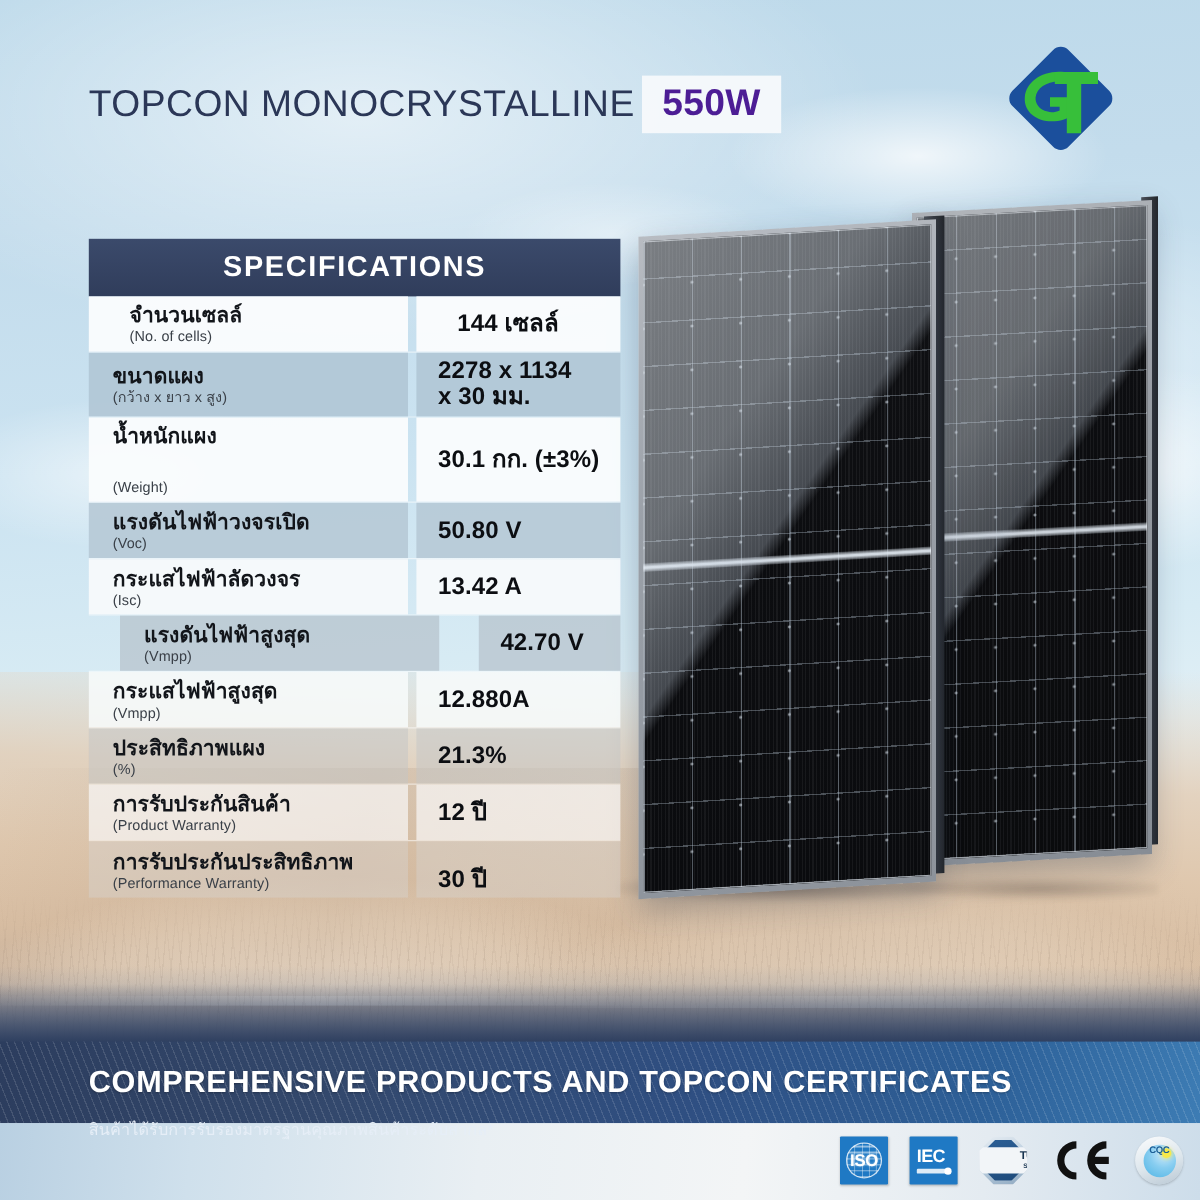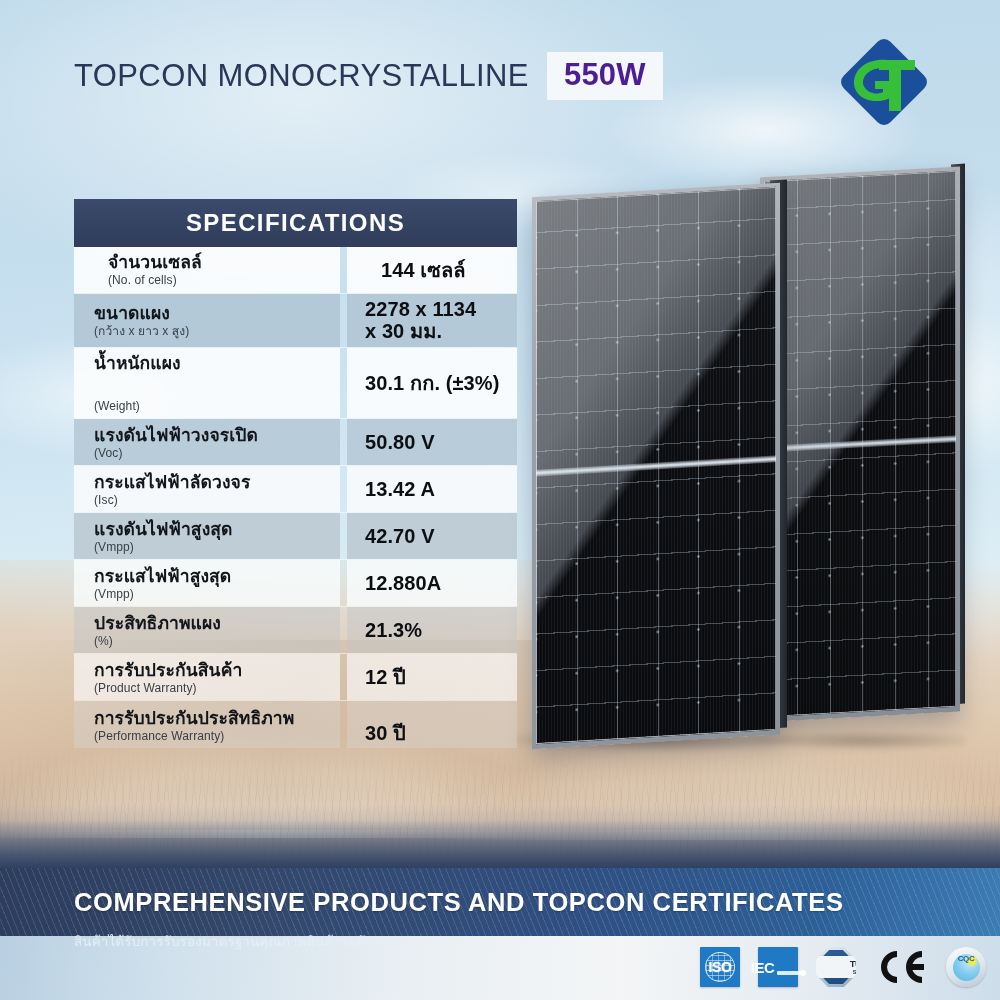--- a/index.html
+++ b/index.html
@@ -104,21 +104,21 @@
   .iso-txt { font-size:14px; letter-spacing:-.3px; line-height:1;
     text-shadow:0 0 2px rgba(255,255,255,.65); }
   .iso-globe {
     position:absolute; left:50%; top:50%; transform:translate(-50%,-50%);
     width:30px; height:30px; border-radius:50%;
     border:1.2px solid rgba(255,255,255,.75);
     background:
       repeating-linear-gradient(0deg, rgba(255,255,255,.5) 0 1px, rgba(255,255,255,0) 1px 5px),
       repeating-linear-gradient(90deg, rgba(255,255,255,.38) 0 1px, rgba(255,255,255,0) 1px 6px);
   }
-  .iec-inner { display:flex; flex-direction:row; align-items:flex-end; gap:3px; }
+  .iec-inner { display:flex; flex-direction:column; align-items:flex-start; gap:3px; }
   .iec-txt { font-size:15px; font-weight:bold; line-height:1; letter-spacing:-.5px; }
   .iec-bar { width:28px; height:4px; background:rgba(255,255,255,.85); border-radius:1px; position:relative; }
   .iec-bar::after { content:""; position:absolute; right:-1px; top:-1px; width:6px; height:6px;
     background:#fff; border-radius:50%; }
 
   .badge-oct {
     width:40px; height:40px; position:relative;
     background:linear-gradient(160deg,#e9eff4 0%, #b9ccdd 52%, #8fa9c1 100%);
     clip-path:polygon(30% 0,70% 0,100% 30%,100% 70%,70% 100%,30% 100%,0 70%,0 30%);
     display:flex; align-items:center; justify-content:center;
@@ -156,22 +156,22 @@
     position:relative; display:flex; justify-content:center;
   }
   .cqc-sun {
     position:absolute; right:4px; top:3px; width:8px; height:8px; border-radius:50%;
     background:#f7e94a; box-shadow:0 0 3px 1px rgba(247,233,74,.7);
   }
   .cqc-txt { font-size:8px; font-weight:bold; color:#1d5f96; letter-spacing:-.4px; z-index:2; }
 
   
   .title-row {
-    position:absolute; left:74px; top:52px; z-index:8;
-    display:flex; align-items:center; gap:18px;
+    position:absolute; left:74px; top:63px; z-index:8;
+    display:flex; align-items:center; gap:6px;
   }
   .title-main {
     color:#2b3757; font-size:31px; letter-spacing:.4px; white-space:nowrap;
     font-weight:400;
   }
   .wattage-box {
     background:rgba(247,250,252,.92);
     padding:5px 17px 7px; white-space:nowrap;
   }
   .wattage-txt { color:#4c1d95; font-size:31px; font-weight:bold; letter-spacing:.2px; }
@@ -276,21 +276,21 @@
   .th-label { color:#12151a; font-size:17.5px; font-weight:bold; line-height:1.16; letter-spacing:.1px; }
   .en-label { color:#3a4048; font-size:12px; line-height:1.2; margin-top:1px; letter-spacing:.1px; }
   .val-txt  { color:#0c0e12; font-size:20px; font-weight:bold; line-height:1.12; letter-spacing:.1px; }
 
   
   .r0 .cell-label,.r0 .cell-value { background:rgba(250,252,253,.97);padding-left:34px; }
   .r1 .cell-label,.r1 .cell-value { background:rgba(178,199,214,.93); }
   .r2 .cell-label,.r2 .cell-value { background:rgba(250,252,253,.95);gap:25px; }
   .r3 .cell-label,.r3 .cell-value { background:rgba(182,201,214,.90); }
   .r4 .cell-label,.r4 .cell-value { background:rgba(248,251,252,.90); }
-  .r5 .cell-label,.r5 .cell-value { background:rgba(186,199,208,.84); }
+  .r5 .cell-label,.r5 .cell-value { background:rgba(186,199,208,.84);margin-left:26px; }
   .r6 .cell-label,.r6 .cell-value { background:rgba(248,251,252,.84); }
   .r7 .cell-label,.r7 .cell-value { background:rgba(196,198,198,.52); }
   .r8 .cell-label,.r8 .cell-value { background:rgba(250,251,252,.66); }
   .r9 .cell-label,.r9 .cell-value { background:rgba(214,210,206,.45);justify-content:flex-end; }
   .spec-row:last-child { border-bottom:none; }
 </style>
 </head>
 <body>
 
 <div id="stage">

